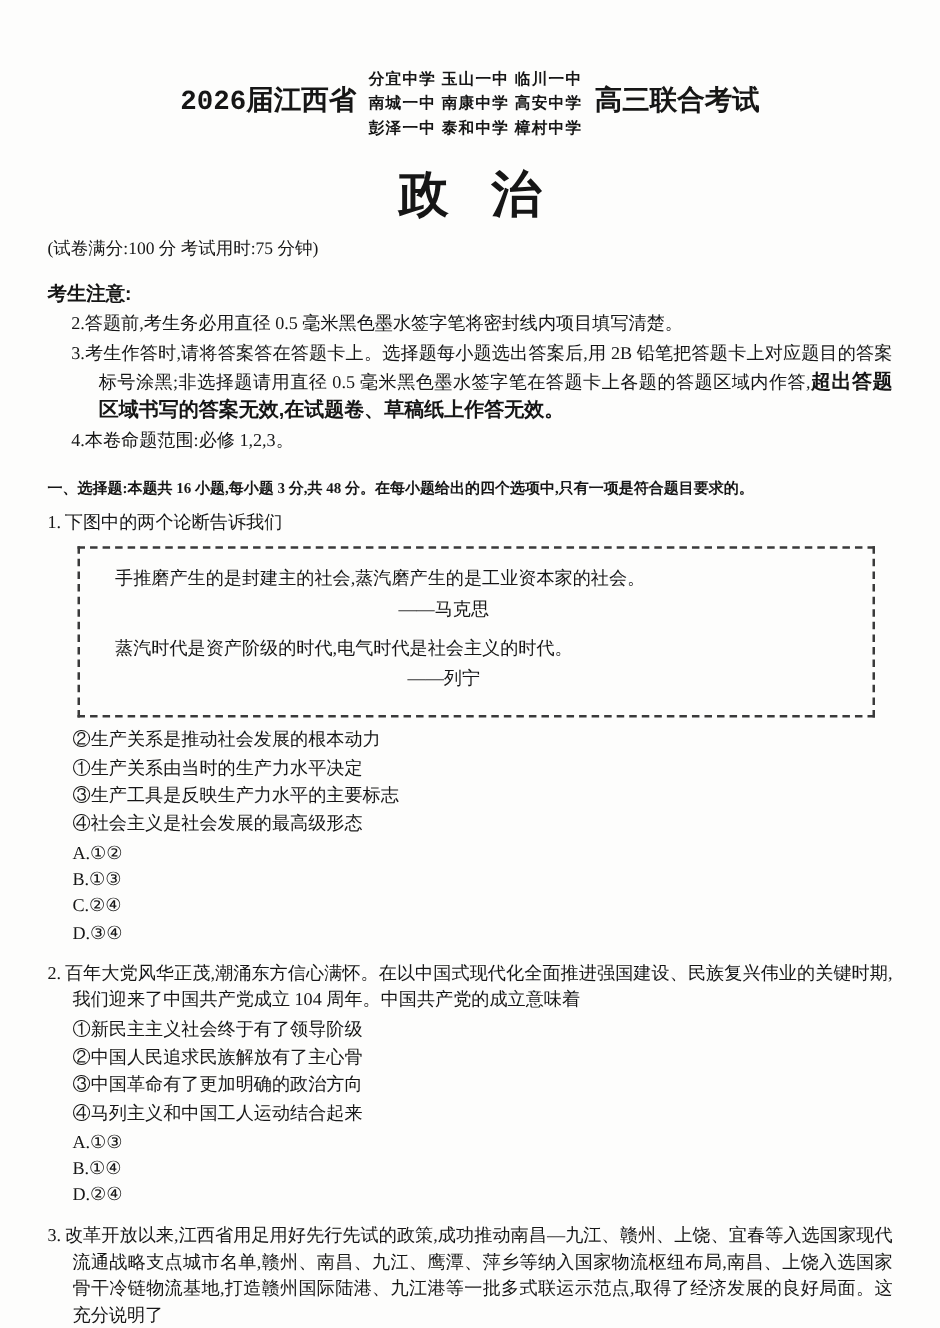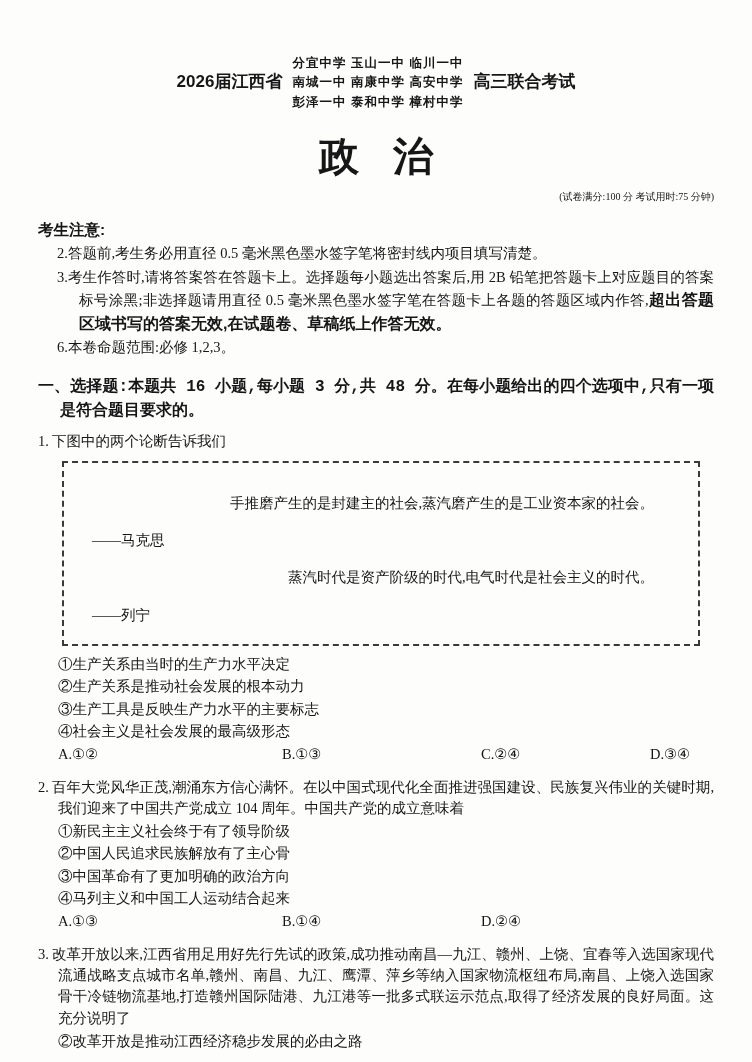--- a/index.html
+++ b/index.html
@@ -18,22 +18,22 @@
     flex-direction: column;
   }
   
   .header-row {
     display: flex;
     justify-content: center;
     align-items: center;
     gap: 10px;
   }
   .header-big {
-    font-family: Liberation Sans, sans-serif;
-    font-size: 17px;
+    font-family: Liberation Mono, monospace;
+    font-size: 22px;
     font-weight: bold;
     white-space: nowrap;
   }
   .schools { display: flex; flex-direction: column; gap: 1px; text-align: center; }
   .school-row {
     font-size: 12.5px;
     font-weight: bold;
     letter-spacing: 1px;
     white-space: nowrap;
     font-family: "Liberation Sans", "DejaVu Sans", sans-serif;
@@ -41,66 +41,66 @@
   
   .subject-title {
     text-align: center;
     font-family: "Liberation Sans", "DejaVu Sans", sans-serif;
     font-size: 40px;
     font-weight: bold;
     margin: 16px 0 2px 0;
     letter-spacing: 34px;
     padding-left: 34px;
   }
-  .subtitle { text-align: right; font-size: 10px; margin: 2px 0 12px 0; }
+  .subtitle { text-align: left; font-size: 14px; margin: 2px 0 12px 0; }
   
   .notice-label {
     font-family: Liberation Sans, sans-serif;
     font-weight: bold;
     font-size: 15.5px;
     margin: 2px 0 2px 0;
   }
   .notice-item {
     margin: 2px 0 2px 19px;
     padding-left: 22px;
     text-indent: -22px;
     text-align: justify;
   }
   .notice-bold {
     font-weight: bold;
     font-size: 16px;
     font-family: "Liberation Sans", "DejaVu Sans", sans-serif;
   }
   
   .section-heading {
-    font-family: Liberation Mono, monospace;
+    font-family: Liberation Serif, serif;
     font-weight: bold;
-    font-size: 16px;
+    font-size: 12px;
     margin: 16px 0 4px 0;
     padding-left: 22px;
     text-indent: -22px;
     text-align: justify;
   }
   
   .stem {
     margin: 4px 0 2px 0;
     padding-left: 20px;
     text-indent: -20px;
     text-align: justify;
   }
   .qnum { margin-right: 3px; }
   .quote-box {
     border: 2px dashed #3a3a3a;
     margin: 8px 14px 8px 24px;
     padding: 14px 28px 8px 28px;
   }
-  .quote-line { margin: 16px; text-align: right; }
-  .quote-source { margin: 3px 52px 10px 0; text-align: left; }
+  .quote-line { margin: 0; text-align: left; }
+  .quote-source { margin: 3px 52px 10px 0; text-align: center; }
   .option { margin: 1px 0 1px 20px; }
-  .choices { display: flex; margin: 2px 0 3px 20px; }
+  .choices { display: flex; margin: 2px 0 3px 20px; flex-direction: column; }
   .choice { display: inline-block; white-space: nowrap; }
   .choices .choice:nth-child(1) { width: 224px; }
   .choices .choice:nth-child(2) { width: 199px; }
   .choices .choice:nth-child(3) { width: 169px; }
   .choices .choice:nth-child(4) { flex: 1; }
   .question { margin-bottom: 4px; }
   
   .footer {
     margin-top: auto;
     display: flex;
@@ -129,35 +129,35 @@
     </div>
   </header>
 
   <h1 class="subject-title">政治</h1>
   <p class="subtitle">(试卷满分:100 分   考试用时:75 分钟)</p>
 
   <section class="notice">
     <div class="notice-label">考生注意:</div>
     <p class="notice-item">2.答题前,考生务必用直径 0.5 毫米黑色墨水签字笔将密封线内项目填写清楚。</p>
     <p class="notice-item"><span>3.考生作答时,请将答案答在答题卡上。选择题每小题选出答案后,用 2B 铅笔把答题卡上对应题目的答案标号涂黑;非选择题请用直径 0.5 毫米黑色墨水签字笔在答题卡上各题的答题区域内作答,</span><span class="notice-bold">超出答题区域书写的答案无效,在试题卷、草稿纸上作答无效。</span></p>
-    <p class="notice-item">6.本卷命题范围:必修 1,2,3。</p>
+    <p class="notice-item">4.本卷命题范围:必修 1,2,3。</p>
   </section>
 
   <p class="section-heading">一、选择题:本题共 16 小题,每小题 3 分,共 48 分。在每小题给出的四个选项中,只有一项是符合题目要求的。</p>
 
   <div class="question">
     <p class="stem"><span class="qnum">1.</span><span>下图中的两个论断告诉我们</span></p>
     <div class="quote-box">
       <p class="quote-line">手推磨产生的是封建主的社会,蒸汽磨产生的是工业资本家的社会。</p>
       <p class="quote-source">——马克思</p>
       <p class="quote-line">蒸汽时代是资产阶级的时代,电气时代是社会主义的时代。</p>
       <p class="quote-source">——列宁</p>
     </div>
+    <p class="option">②生产关系是推动社会发展的根本动力</p>
     <p class="option">①生产关系由当时的生产力水平决定</p>
-    <p class="option">②生产关系是推动社会发展的根本动力</p>
     <p class="option">③生产工具是反映生产力水平的主要标志</p>
     <p class="option">④社会主义是社会发展的最高级形态</p>
     <div class="choices">
       <span class="choice">A.①②</span>
       <span class="choice">B.①③</span>
       <span class="choice">C.②④</span>
       <span class="choice">D.③④</span>
     </div>
   </div>
 

